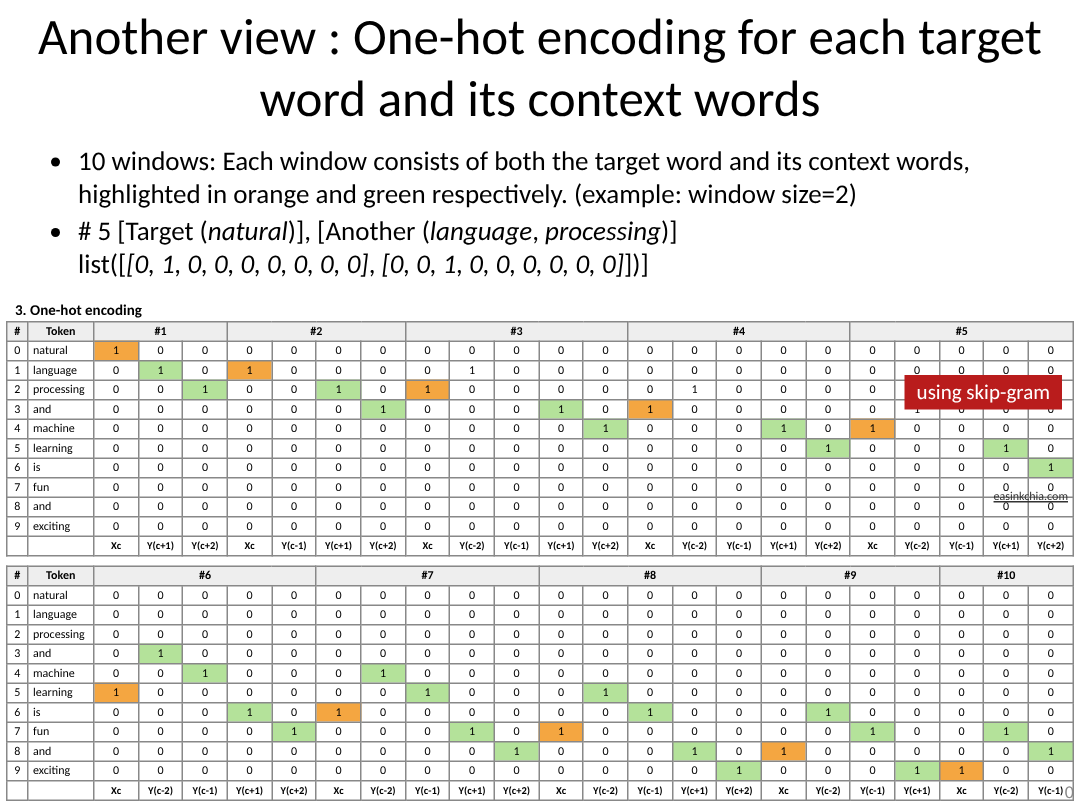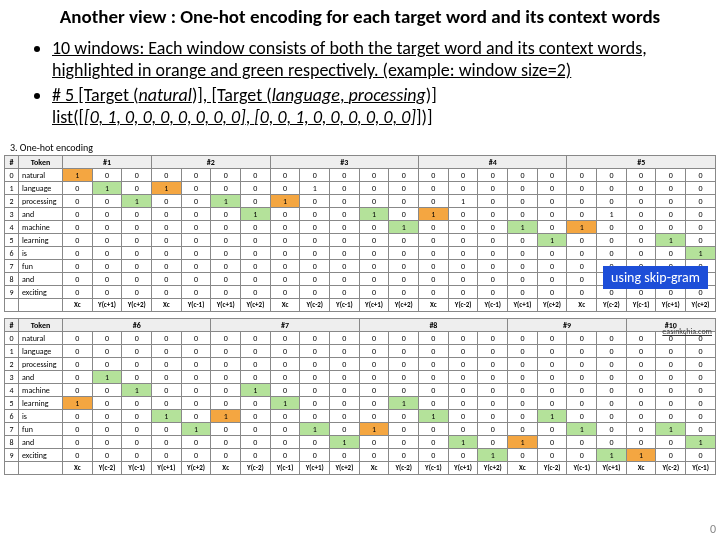--- a/index.html
+++ b/index.html
@@ -1,24 +1,24 @@
 <!DOCTYPE html>
 <html><head>
 <meta charset="utf-8">
 <style>
   * { margin: 0; padding: 0; box-sizing: border-box; }
   body { width: 720px; height: 540px; background: #fff; font-family: Calibri, Arial, sans-serif; color: #000; position: relative; overflow: hidden; }
-  .title { text-align: center; font-size: 19px; font-weight: 700; padding: 6px 24px 8px; line-height: 1.2; }
+  .title { text-align: center; font-size: 34px; font-weight: 400; padding: 6px 24px 8px; line-height: 1.2; }
   .bullets { padding: 0 30px 8px 52px; font-size: 18px; line-height: 1.25; }
-  .bullets li { list-style: disc; margin-bottom: 2px; text-decoration: underline; }
+  .bullets li { list-style: disc; margin-bottom: 2px; }
   .bullets .indent { display: block; }
   .em { font-style: italic; }
-  .callout { position: absolute; right: 12px; top: 266px; background: #1d4ed8; color: #fff; font-size: 14px; padding: 3px 8px; font-weight: 500; }
+  .callout { position: absolute; right: 12px; top: 250px; background: #b91c1c; color: #fff; font-size: 14px; padding: 3px 8px; font-weight: 500; }
   .tables { padding: 0 4px; }
-  .section-label { font-size: 10px; font-weight: normal; margin: 2px 0 1px 6px; }
+  .section-label { font-size: 10px; font-weight: bold; margin: 2px 0 1px 6px; }
   table { border-collapse: collapse; width: 100%; font-size: 8px; table-layout: fixed; }
   th, td { border: 1px solid #888; text-align: center; padding: 1px 0; height: 12px; line-height: 10px; font-weight: 400; }
   th { background: #f6f6f6; }
   td.tk { text-align: left; padding-left: 3px; }
   .col-num { width: 14px; }
   .col-tok { width: 44px; }
   .grp th { background: #eee; font-weight: bold; }
   .hl-orange { background: #f4a641; }
   .hl-green { background: #b4e29a; }
   .footer-row td { font-size: 7px; font-weight: bold; }
@@ -26,21 +26,21 @@
   .page-num { position: absolute; right: 4px; bottom: 4px; font-size: 12px; color: #888; }
 </style>
 </head>
 <body>
 
 <div class="title">Another view : One-hot encoding for each target word and its context words</div>
 
 <ul class="bullets">
   <li>10 windows: Each window consists of both the target word and its context words, highlighted in orange and green respectively. (example: window size=2)</li>
   <li>
-    <span># 5 [Target (</span><span class="em">natural</span><span>)], [Target (</span><span class="em">language</span><span>, </span><span class="em">processing</span><span>)]</span>
+    <span># 5 [Target (</span><span class="em">natural</span><span>)], [Another (</span><span class="em">language</span><span>, </span><span class="em">processing</span><span>)]</span>
     <span class="indent"><span> list([</span><span class="em">[0, 1, 0, 0, 0, 0, 0, 0, 0]</span><span>, </span><span class="em">[0, 0, 1, 0, 0, 0, 0, 0, 0]</span><span>])]</span></span>
   </li>
 </ul>
 
 <div class="callout">using skip-gram</div>
 
 <div class="tables">
   <div class="section-label">3. One-hot encoding</div>
   <div class="credit">easinkchia.com</div>
   <table id="t1">

